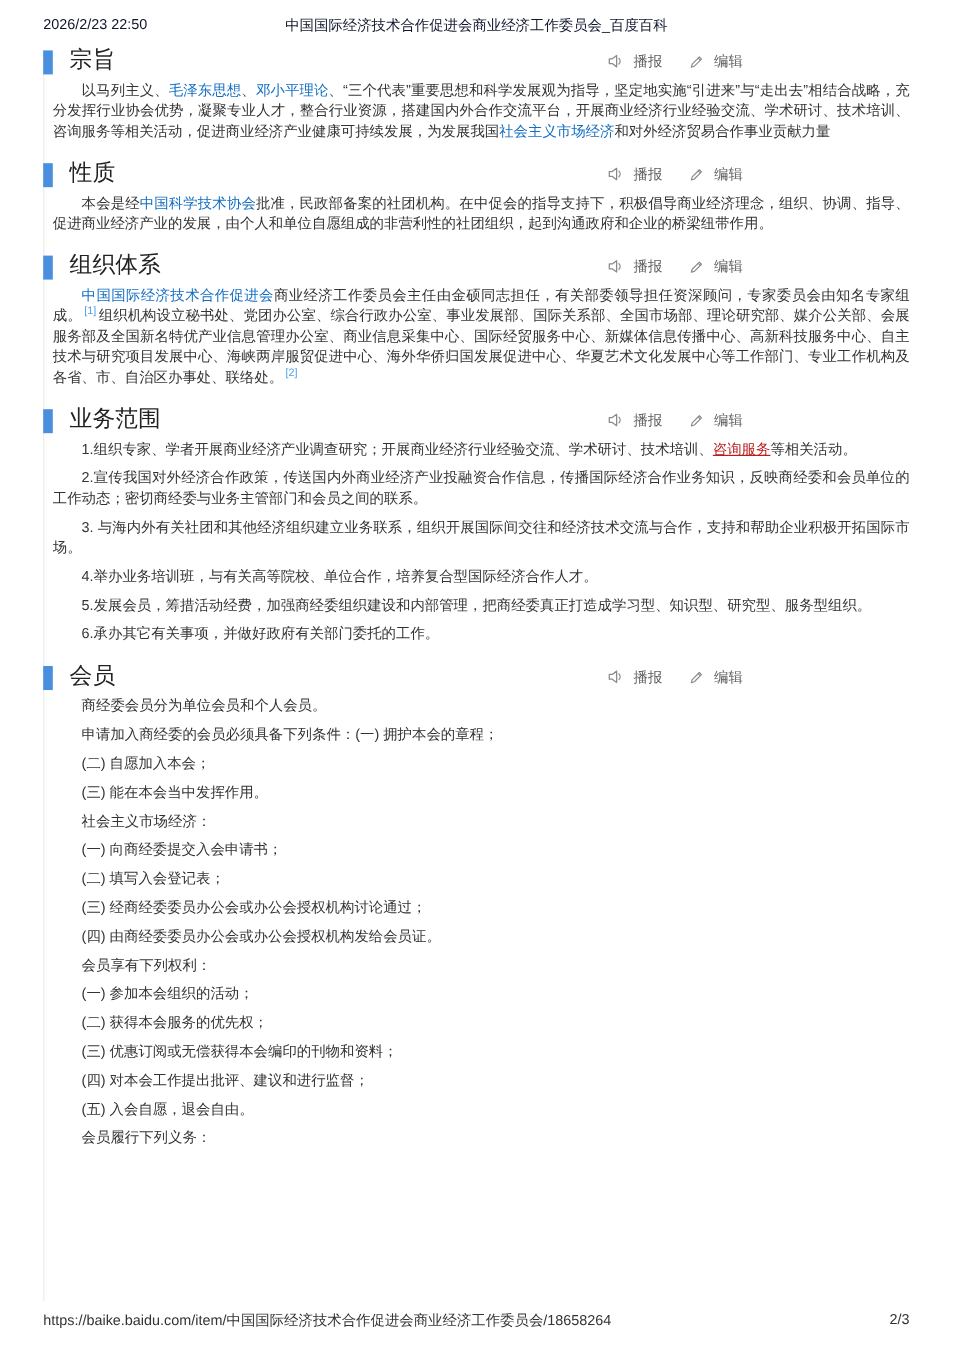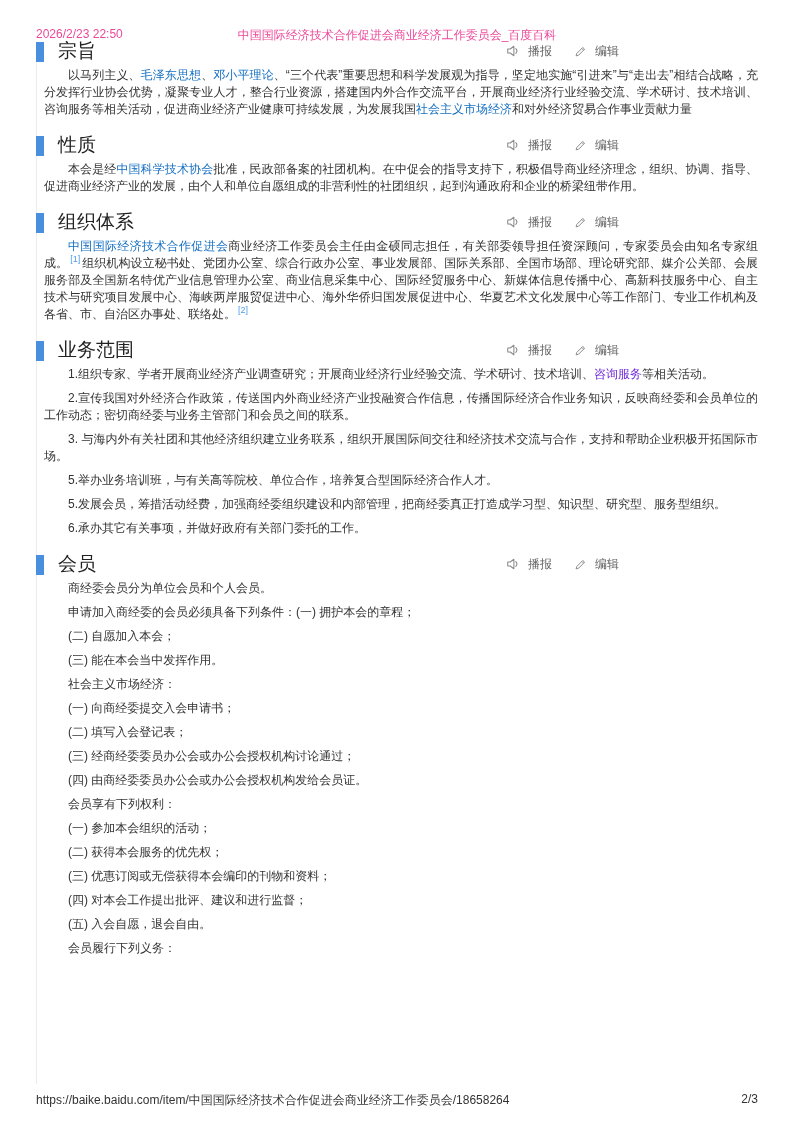--- a/index.html
+++ b/index.html
@@ -4,21 +4,21 @@
 <style>
   * { margin:0; padding:0; box-sizing:border-box; }
   html,body { background:#fff; }
   .page {
     position:relative; width:794px; height:1123px; margin:0 auto;
     background:#ffffff; overflow:hidden;
     font-family:"Liberation Sans","DejaVu Sans",sans-serif;
     -webkit-font-smoothing:antialiased;
   }
   
-  .print-header { position:absolute; top:27px; left:36px; right:36px; height:16px; font-size:12px; color:#ec4899; }
+  .print-header { position:absolute; top:13px; left:36px; right:36px; height:16px; font-size:12px; color:#0f172a; }
   .print-header .dt { position:absolute; left:0; top:0; }
   .print-header .ttl { position:absolute; left:0; right:0; top:0; text-align:center; }
   
   .content { position:absolute; top:34px; left:36px; width:722px; }
   .content .vline { position:absolute; left:0; top:8px; width:1px; height:1042px; background:#ececec; }
   .sec { position:relative; margin-top:16px; }
   #sections .sec:first-child { margin-top:6px; }
   .sec-head { position:relative; display:flex; align-items:flex-end; height:22px; margin-bottom:5px; }
   .sec-bar { width:8px; height:20px; background:#4a8fdd; margin-right:14px; flex:0 0 auto; }
   .sec-title { font-size:19px; font-weight:400; color:#222; line-height:22px; }
@@ -154,24 +154,24 @@
                   <svg width="13" height="13" viewBox="0 0 16 16" fill="none" stroke="#8a8a8a" stroke-width="1.2" stroke-linejoin="round">
                     <path d="M2.6 13.4l.9-3.1 7.3-7.3 2.2 2.2-7.3 7.3z"></path>
                     <path d="M9.6 4.2l2.2 2.2"></path>
                   </svg>
                 </span>
                 <em>编辑</em>
               </span>
             </div>
           </div>
           <div class="sec-body">
-            <p><span>1.组织专家、学者开展商业经济产业调查研究；开展商业经济行业经验交流、学术研讨、技术培训、</span><a style="color: #6d28d9;">咨询服务</a><span>等相关活动。</span></p>
+            <p><span>1.组织专家、学者开展商业经济产业调查研究；开展商业经济行业经验交流、学术研讨、技术培训、</span><a style="color: #b91c1c; text-decoration: underline;">咨询服务</a><span>等相关活动。</span></p>
             <p><span>2.宣传我国对外经济合作政策，传送国内外商业经济产业投融资合作信息，传播国际经济合作业务知识，反映商经委和会员单位的工作动态；密切商经委与业务主管部门和会员之间的联系。</span></p>
             <p><span>3. 与海内外有关社团和其他经济组织建立业务联系，组织开展国际间交往和经济技术交流与合作，支持和帮助企业积极开拓国际市场。</span></p>
-            <p><span>5.举办业务培训班，与有关高等院校、单位合作，培养复合型国际经济合作人才。</span></p>
+            <p><span>4.举办业务培训班，与有关高等院校、单位合作，培养复合型国际经济合作人才。</span></p>
             <p><span>5.发展会员，筹措活动经费，加强商经委组织建设和内部管理，把商经委真正打造成学习型、知识型、研究型、服务型组织。</span></p>
             <p><span>6.承办其它有关事项，并做好政府有关部门委托的工作。</span></p>
           </div>
         </section>
         <section class="sec">
           <div class="sec-head">
             <span class="sec-bar" style="background: rgb(74, 143, 221);"></span>
             <h2 class="sec-title">会员</h2>
             <div class="sec-actions">
               <span class="action">

